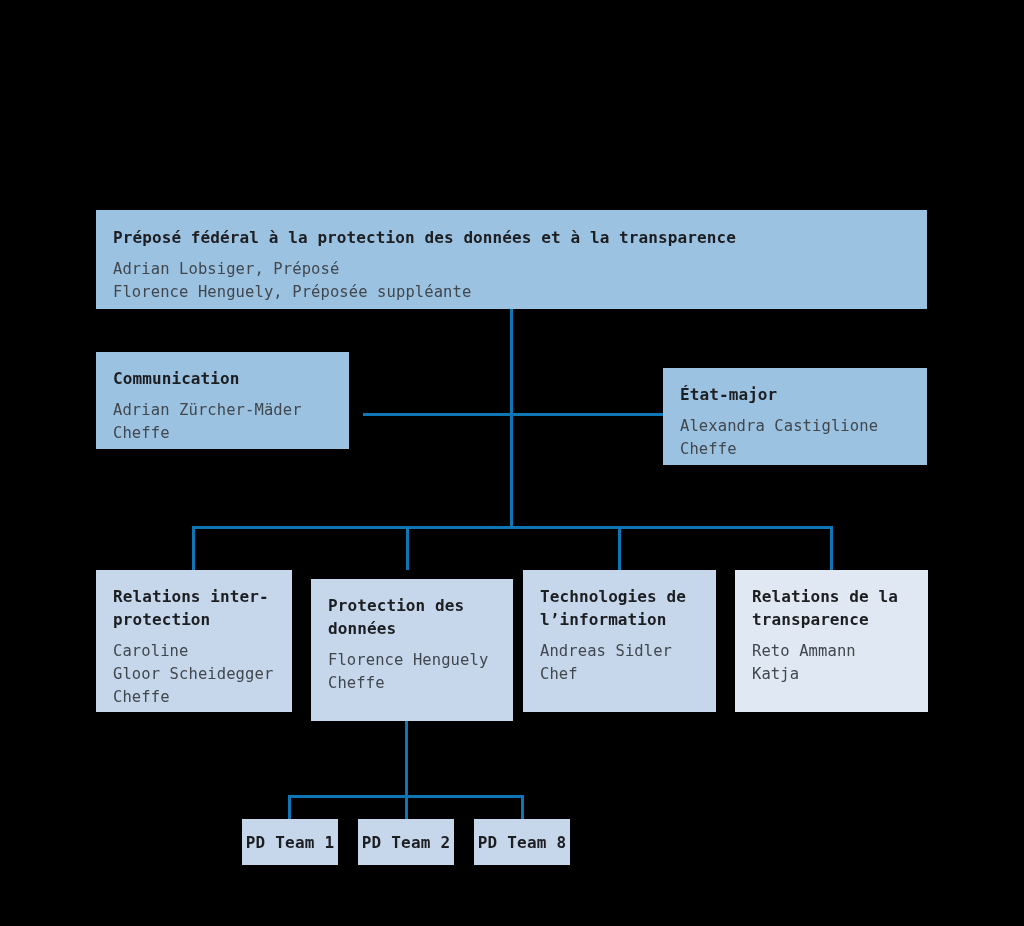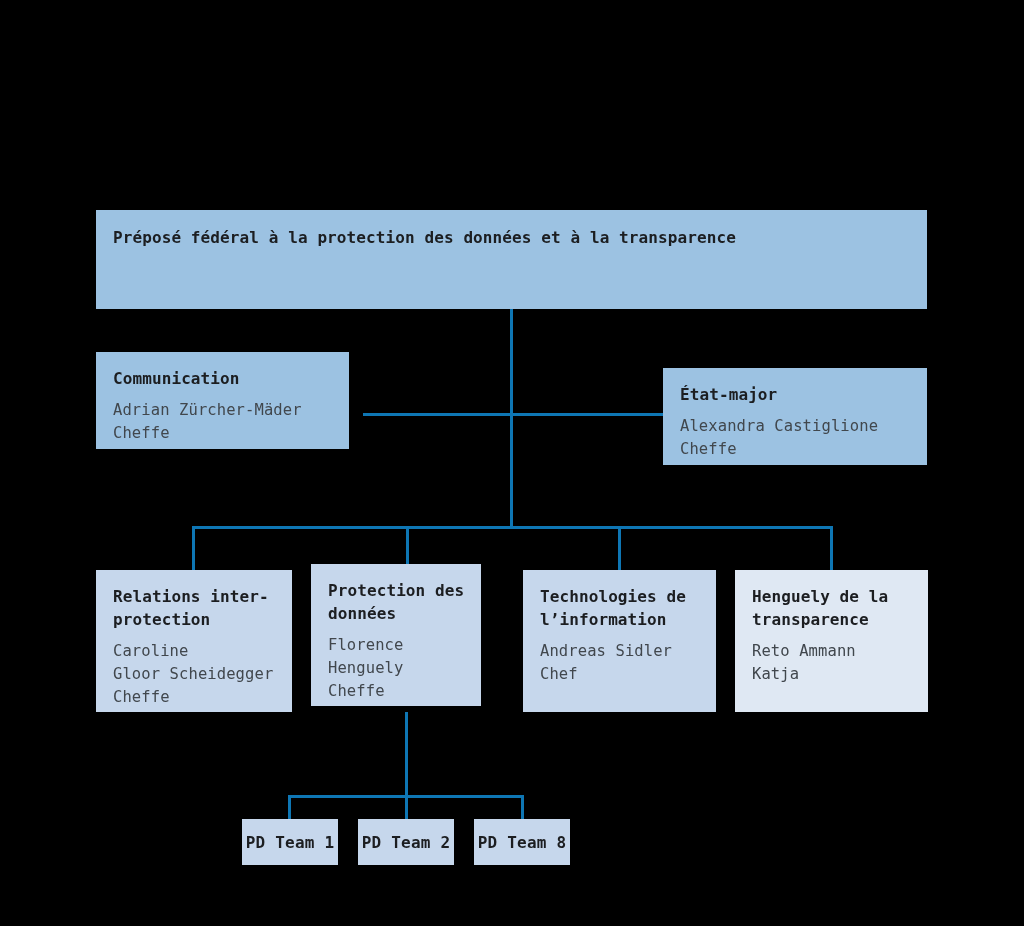--- a/index.html
+++ b/index.html
@@ -49,21 +49,21 @@
     letter-spacing: 0.2px;
     color: var(--heading-text, #1C1E21);
   }
   .connector { position: absolute; background: var(--connector, #0E76B4); }
 
   
   #box-root          { left: 96px;  top: 210px; width: 831px; height: 99px;  padding-top: 16px; }
   #box-communication { left: 96px;  top: 352px; width: 253px; height: 97px;  }
   #box-etat-major    { left: 663px; top: 368px; width: 264px; height: 97px;  }
   #box-relations     { left: 96px;  top: 570px; width: 196px; height: 142px; }
-  #box-protection    { left: 311px; top: 564px; width: 170px; height: 142px; }
+  #box-protection    { left: 311px; top: 579px; width: 202px; height: 142px; }
   #box-technologies  { left: 523px; top: 570px; width: 193px; height: 142px; }
   #box-transparence  { left: 735px; top: 570px; width: 193px; height: 142px; }
   #team-1 { left: 242px; top: 819px; width: 96px; height: 46px; }
   #team-2 { left: 358px; top: 819px; width: 96px; height: 46px; }
   #team-3 { left: 474px; top: 819px; width: 96px; height: 46px; }
 
   
   #c-root-v    { left: 510px; top: 309px; width: 3px;   height: 220px; }
   #c-row2-h    { left: 363px; top: 413px; width: 300px; height: 3px;   }
   #c-row3-h    { left: 192px; top: 526px; width: 641px; height: 3px;   }
@@ -88,20 +88,22 @@
   <div class="connector" id="c-drop-2"></div>
   <div class="connector" id="c-drop-3"></div>
   <div class="connector" id="c-drop-4"></div>
   <div class="connector" id="c-prot-v"></div>
   <div class="connector" id="c-pd-h"></div>
   <div class="connector" id="c-pd-drop-1"></div>
   <div class="connector" id="c-pd-drop-3"></div>
 
   <div class="box primary" id="box-root">
     <div class="box-title">Préposé fédéral à la protection des données et à la transparence</div>
+    <div class="box-body">Adrian Lobsiger, Préposé
+Florence Henguely, Préposée suppléante</div>
   </div>
 
   <div class="box primary" id="box-communication">
     <div class="box-title">Communication</div>
     <div class="box-body">Adrian Zürcher-Mäder
 Cheffe</div>
   </div>
 
   <div class="box primary" id="box-etat-major">
     <div class="box-title">État-major</div>
@@ -125,21 +127,21 @@
   </div>
 
   <div class="box secondary" id="box-technologies">
     <div class="box-title">Technologies de
 l’information</div>
     <div class="box-body">Andreas Sidler
 Chef</div>
   </div>
 
   <div class="box tertiary" id="box-transparence">
-    <div class="box-title">Henguely de la
+    <div class="box-title">Relations de la
 transparence</div>
     <div class="box-body">Reto Ammann
 Katja</div>
   </div>
 
   <div class="team-box" id="team-1">
     <span class="team-label">PD Team 1</span>
   </div>
   <div class="team-box" id="team-2">
     <span class="team-label">PD Team 2</span>

